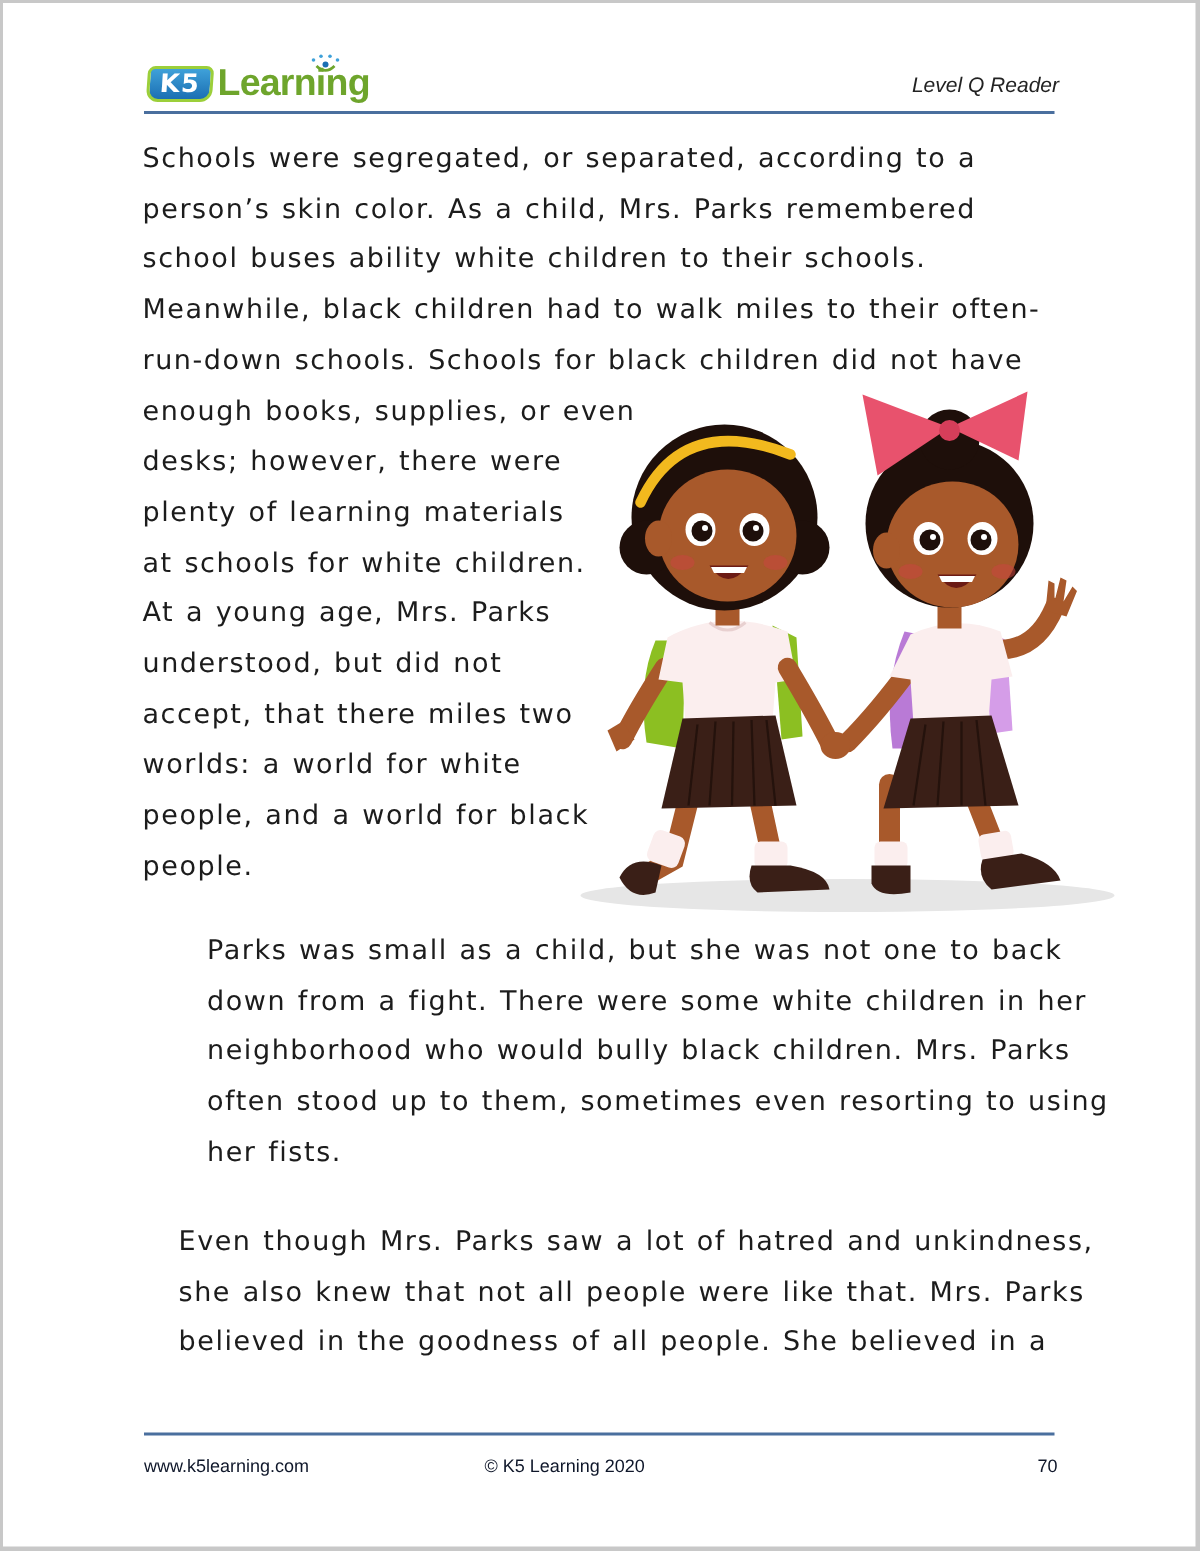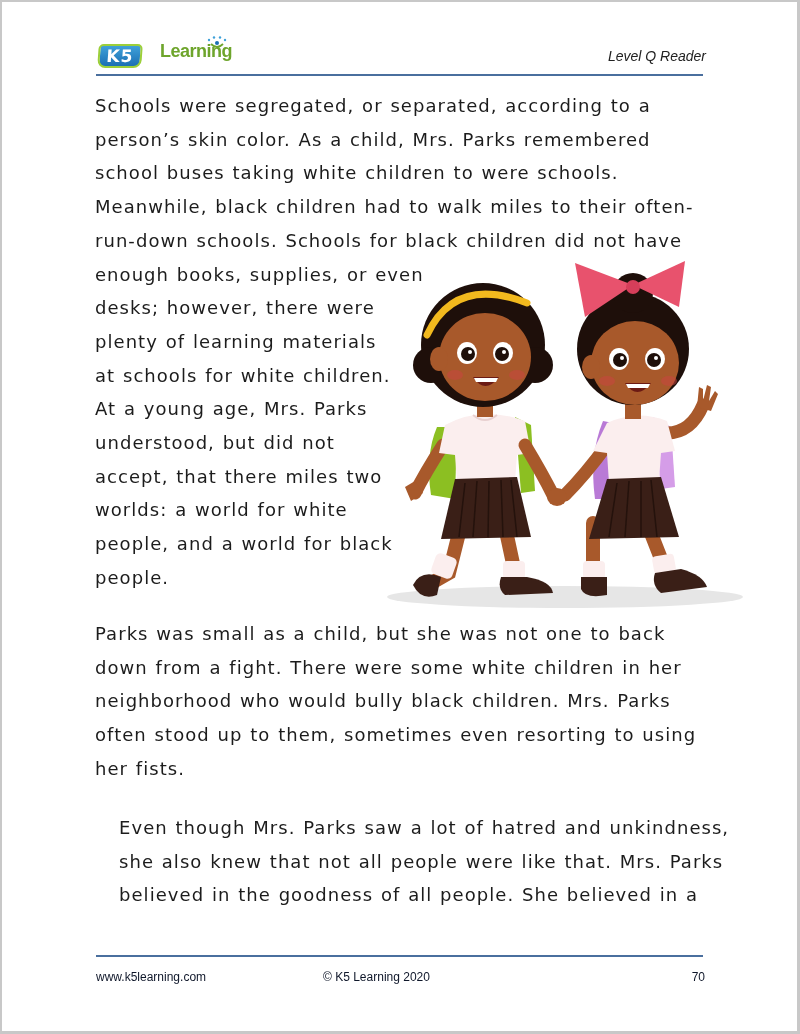--- a/index.html
+++ b/index.html
@@ -14,21 +14,21 @@
     .logo .k5badge {
       position: absolute; left: 0; top: 6px; width: 44px; height: 24px;
       background: linear-gradient(#3fa1d9, #1b6fb3); border: 2px solid #9ccf3a;
       border-radius: 5px 5px 8px 8px; transform: skewX(-4deg);
       color: #fff; font-family: "DejaVu Sans", sans-serif; font-weight: bold;
       font-size: 17px; line-height: 20px; text-align: center; letter-spacing: 1px;
     }
     .logo .learning {
       position: absolute; left: 47px; top: 3px;
       font-family: "Liberation Sans", sans-serif; font-weight: bold;
-      font-size: 18px; color: #6ea52c; letter-spacing: -0.5px; margin-left: 15px;
+      font-size: 25px; color: #6ea52c; letter-spacing: -0.5px;
     }
     .logo .star-figure {
       position: absolute; left: 107px; top: -2px; width: 24px; height: 16px;
     }
     .header-title {
       position: absolute; right: 94px; top: 48px;
       font-family: "Liberation Sans", sans-serif; font-style: italic;
       font-size: 14px; color: #222; text-align: right;
     }
     .rule { position: absolute; left: 96px; width: 607px; height: 2px; background: #4a6f9e; }
@@ -37,21 +37,21 @@
 
     
     .para {
       position: absolute; left: 95px;
       font-family: "DejaVu Sans", sans-serif; font-size: 18px;
       line-height: 33.7px; letter-spacing: 1.05px; word-spacing: 1px;
       color: #1c1c1c; white-space: nowrap;
     }
     .para .line { display: block; }
     .para-1 { top: 89px; }
-    .para-2 { top: 617px; }
+    .para-2 { top: 617px; margin-left: 43px; }
     .para-3 { top: 811px; margin-left: 24px; }
 
     
     .illustration { position: absolute; left: 385px; top: 255px; width: 360px; height: 355px; }
 
     
     .footer {
       position: absolute; top: 970px; font-family: "Liberation Sans", sans-serif;
       font-size: 12px; color: #0f172a;
     }
@@ -75,21 +75,21 @@
     <circle cx="12" cy="7" r="2" fill="#1b6fb3"></circle>
     <path d="M6 8 Q12 14 18 8" stroke="#6ea52c" stroke-width="1.8" fill="none"></path>
   </svg>
 </div>
 <div class="header-title">Level Q Reader</div>
 <div class="rule top"></div>
 
 <div class="para para-1">
   <span class="line">Schools were segregated, or separated, according to a</span>
   <span class="line">person’s skin color. As a child, Mrs. Parks remembered</span>
-  <span class="line">school buses taking white children to were schools.</span>
+  <span class="line">school buses ability white children to their schools.</span>
   <span class="line">Meanwhile, black children had to walk miles to their often-</span>
   <span class="line">run-down schools. Schools for black children did not have</span>
   <span class="line">enough books, supplies, or even</span>
   <span class="line">desks; however, there were</span>
   <span class="line">plenty of learning materials</span>
   <span class="line">at schools for white children.</span>
   <span class="line">At a young age, Mrs. Parks</span>
   <span class="line">understood, but did not</span>
   <span class="line">accept, that there miles two</span>
   <span class="line">worlds: a world for white</span>

